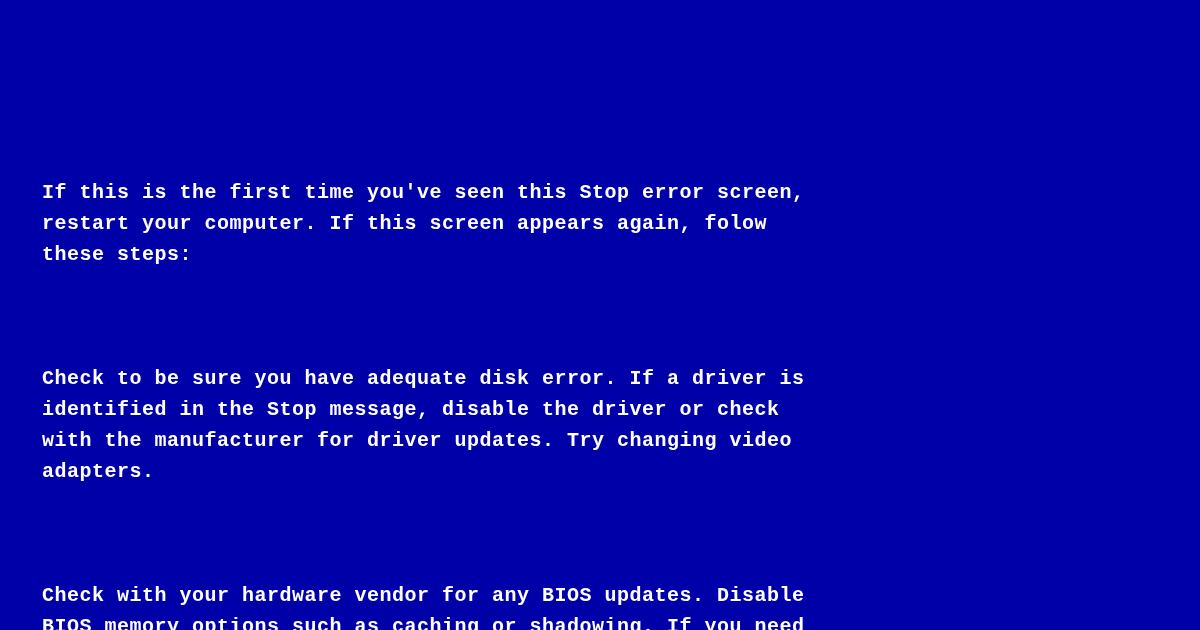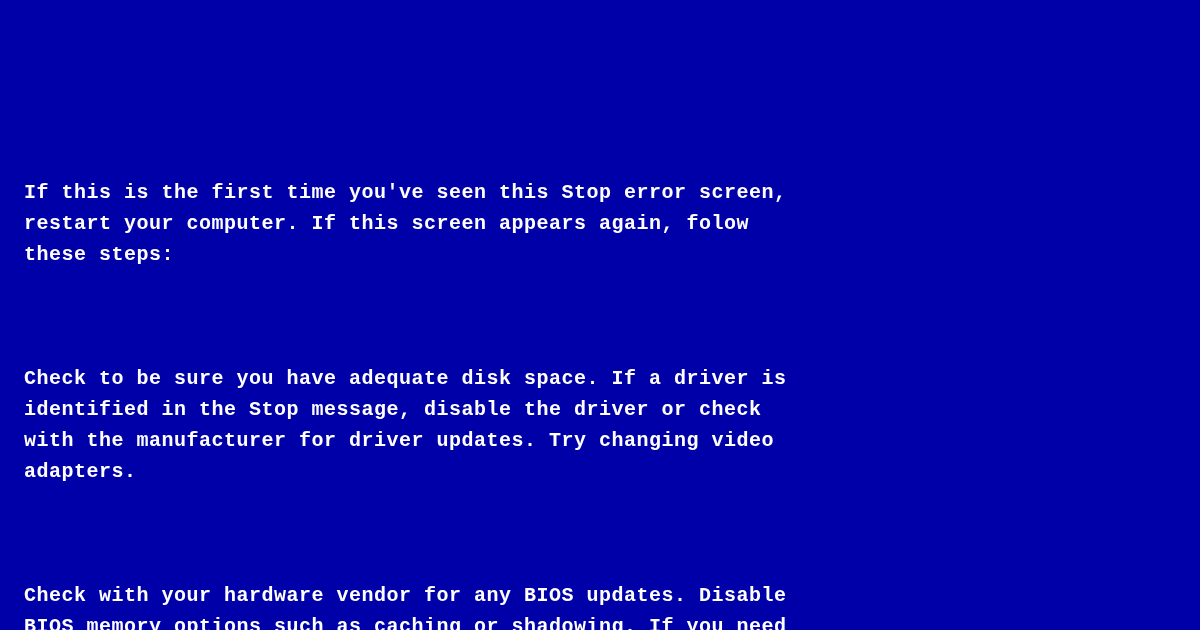--- a/index.html
+++ b/index.html
@@ -18,36 +18,37 @@
       padding: 22px 24px;
       line-height: 1.55;
       overflow: hidden;
       white-space: pre-wrap;
     }
     .bsod-text {
       letter-spacing: 0.5px;
     }
     .paragraph {
       display: block;
+      margin-left: 18px;
     }
     .spacer {
       height: 1.55em;
     }
   </style>
 </head>
 <body>
 
 
 
 <div class="bsod-text">
 <span class="paragraph">If this is the first time you've seen this Stop error screen,
 restart your computer. If this screen appears again, folow
 these steps:</span>
 <div class="spacer"></div>
-<span class="paragraph">Check to be sure you have adequate disk space. If a driver is
+<span class="paragraph">Check to be sure you have adequate disk error. If a driver is
 identified in the Stop message, disable the driver or check
 with the manufacturer for driver updates. Try changing video
 adapters.</span>
 <div class="spacer"></div>
 <span class="paragraph">Check with your hardware vendor for any BIOS updates. Disable
 BIOS memory options such as caching or shadowing. If you need
 to use Safe Mode to remove or disable components, restart your
 computer, press F8 to select Advanced Startup Options, and then
 selecht Safe Mode.</span>
 

